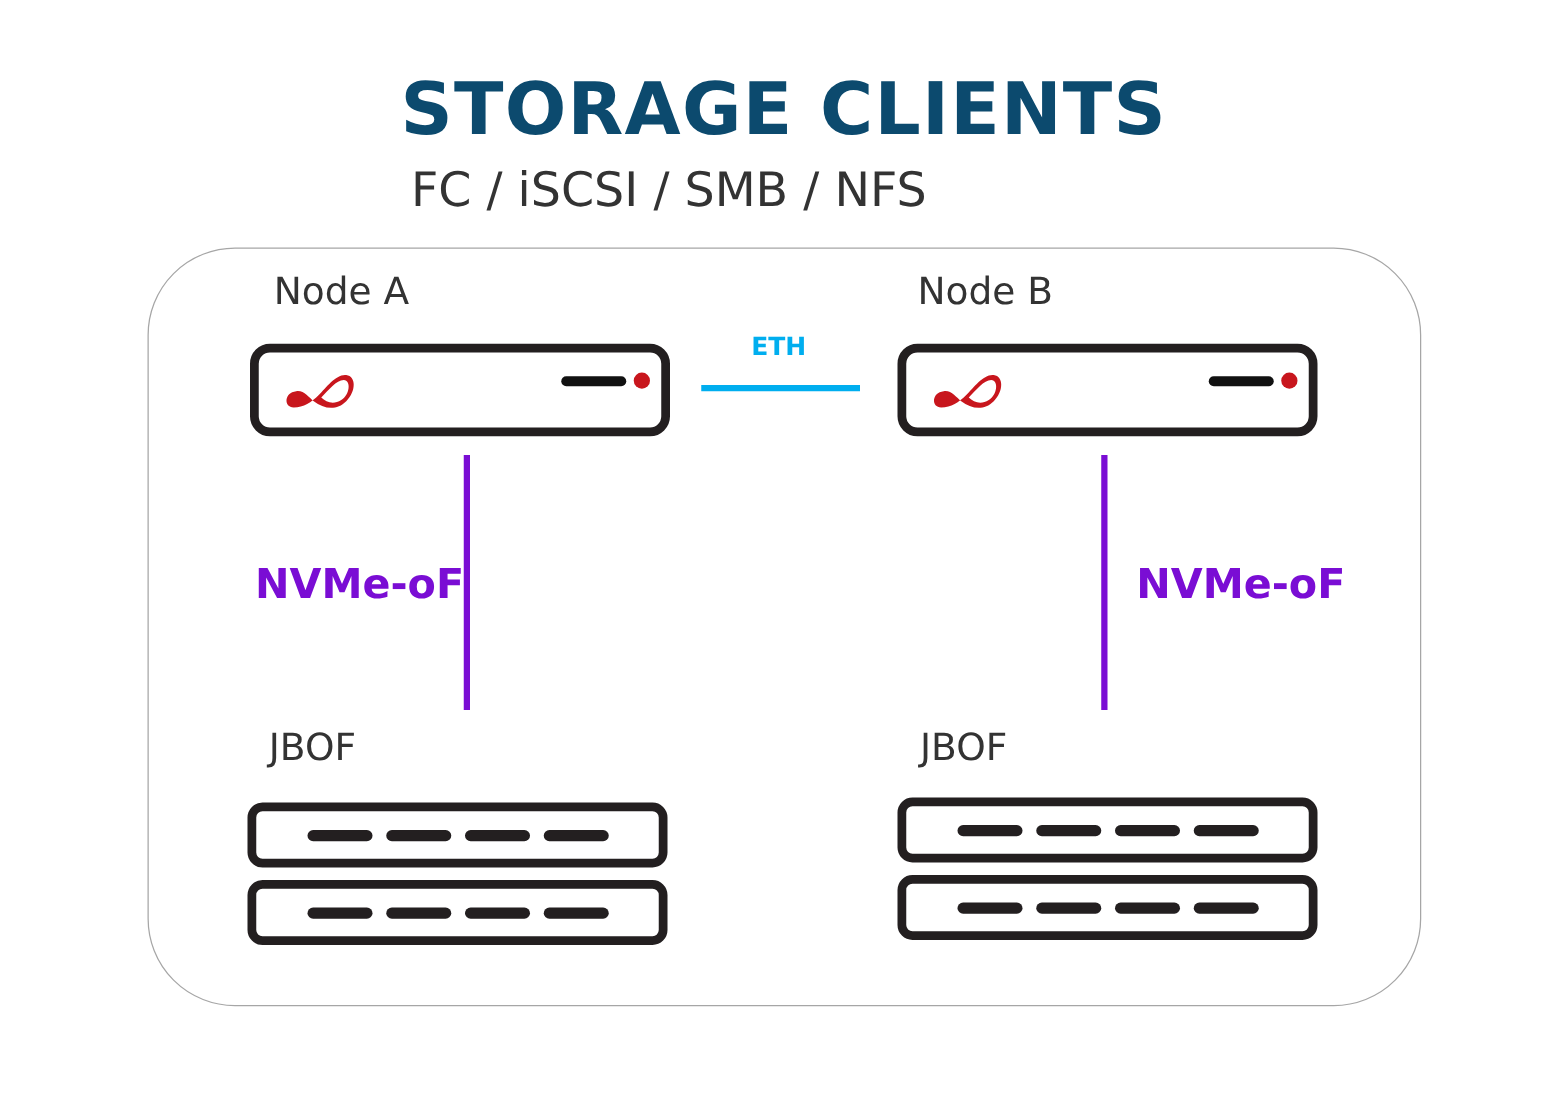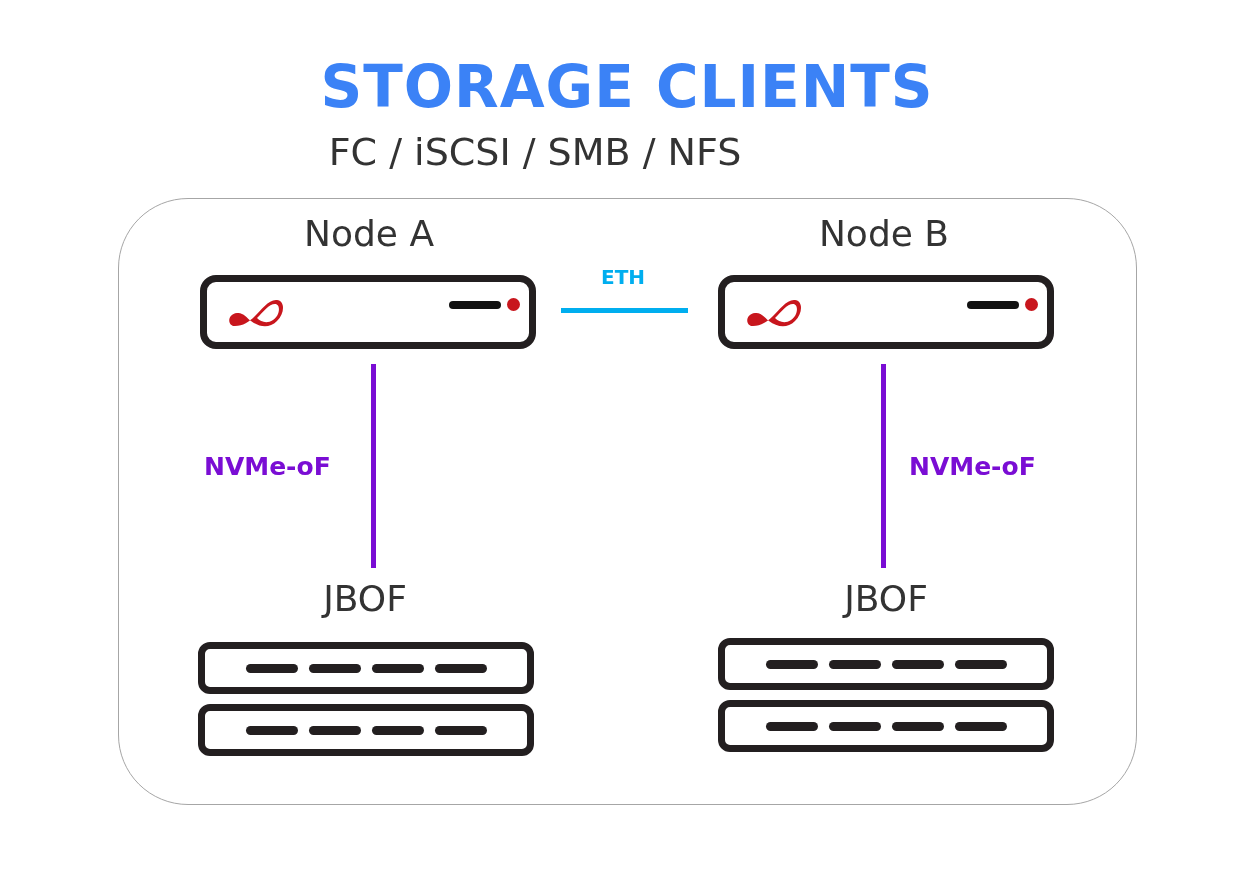--- a/index.html
+++ b/index.html
@@ -1,31 +1,31 @@
 <!DOCTYPE html>
 <html><head>
 <meta charset="utf-8">
 <style>
   html, body { margin:0; padding:0; background:#ffffff; }
   body { width:1254px; height:880px; position:relative; overflow:hidden;
          font-family:"DejaVu Sans", "Liberation Sans", sans-serif; }
   .abs { position:absolute; }
   .title { left:0; width:1254px; top:52px; text-align:center; font-size:58px; font-weight:bold;
-           color:#3b82f6; letter-spacing:1px; line-height:70px; }
+           color:#0c4a6e; letter-spacing:1px; line-height:70px; }
   .subtitle { left:0; width:1070px; top:128px; text-align:center; font-size:38px; color:#333333;
               line-height:48px; }
   .frame { left:118px; top:198px; width:1019px; height:607px; border:1.5px solid #a6a6a6;
            border-radius:70px; box-sizing:border-box; }
-  .node-label, .jbof-label { font-size:36px; color:#333333; text-align:center; width:300px; line-height:36px; }
+  .node-label, .jbof-label { font-size:30px; color:#333333; text-align:left; width:300px; line-height:36px; }
   .server { width:336px; height:74px; border:7px solid #231f20; border-radius:16px; box-sizing:border-box; background:#fff; }
   .led-bar { width:52px; height:8px; background:#111; border-radius:4px; position:absolute; top:19px; right:28px; }
   .led { width:13px; height:13px; background:#c8161d; border-radius:50%; position:absolute; top:16px; right:9px; }
   .logo { position:absolute; left:18px; top:14px; width:66px; height:36px; }
   .vline { width:5px; background:#7a0dd4; }
-  .nvme { font-size:25px; font-weight:bold; color:#7a0dd4; line-height:30px; }
+  .nvme { font-size:33px; font-weight:bold; color:#7a0dd4; line-height:30px; }
   .eth { font-size:20px; font-weight:bold; color:#00aeef; line-height:30px; text-align:center; width:130px; }
   .hline { height:5px; background:#00aeef; }
   .shelf { width:336px; height:52px; border:7px solid #231f20; border-radius:12px; box-sizing:border-box; background:#fff; }
   .slot { position:absolute; top:15px; width:52px; height:9px; border-radius:5px; background:#231f20; }
 </style>
 </head>
 <body>
 
 <div class="abs title">STORAGE CLIENTS</div>
 <div class="abs subtitle">FC / iSCSI / SMB / NFS</div>

